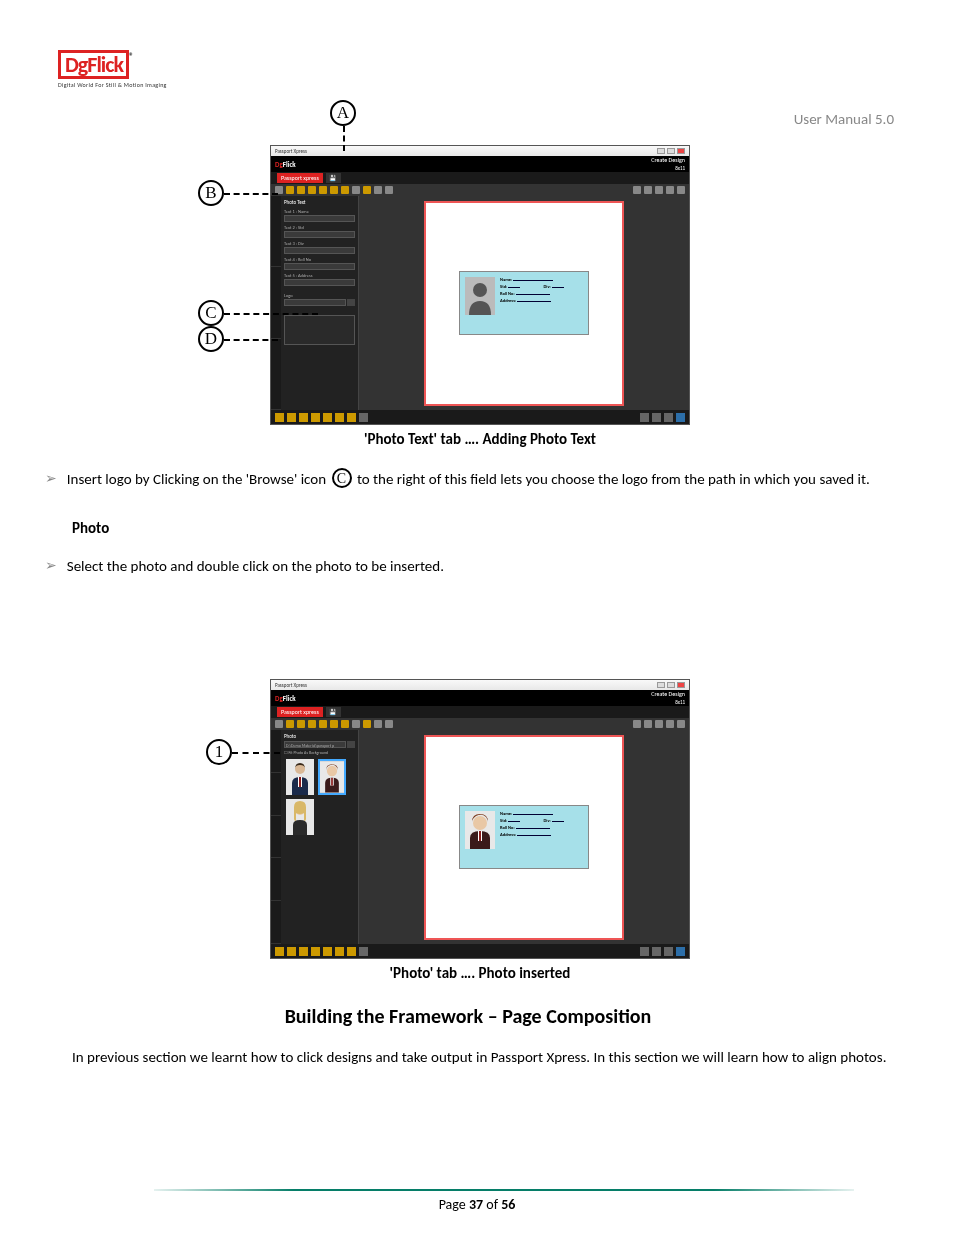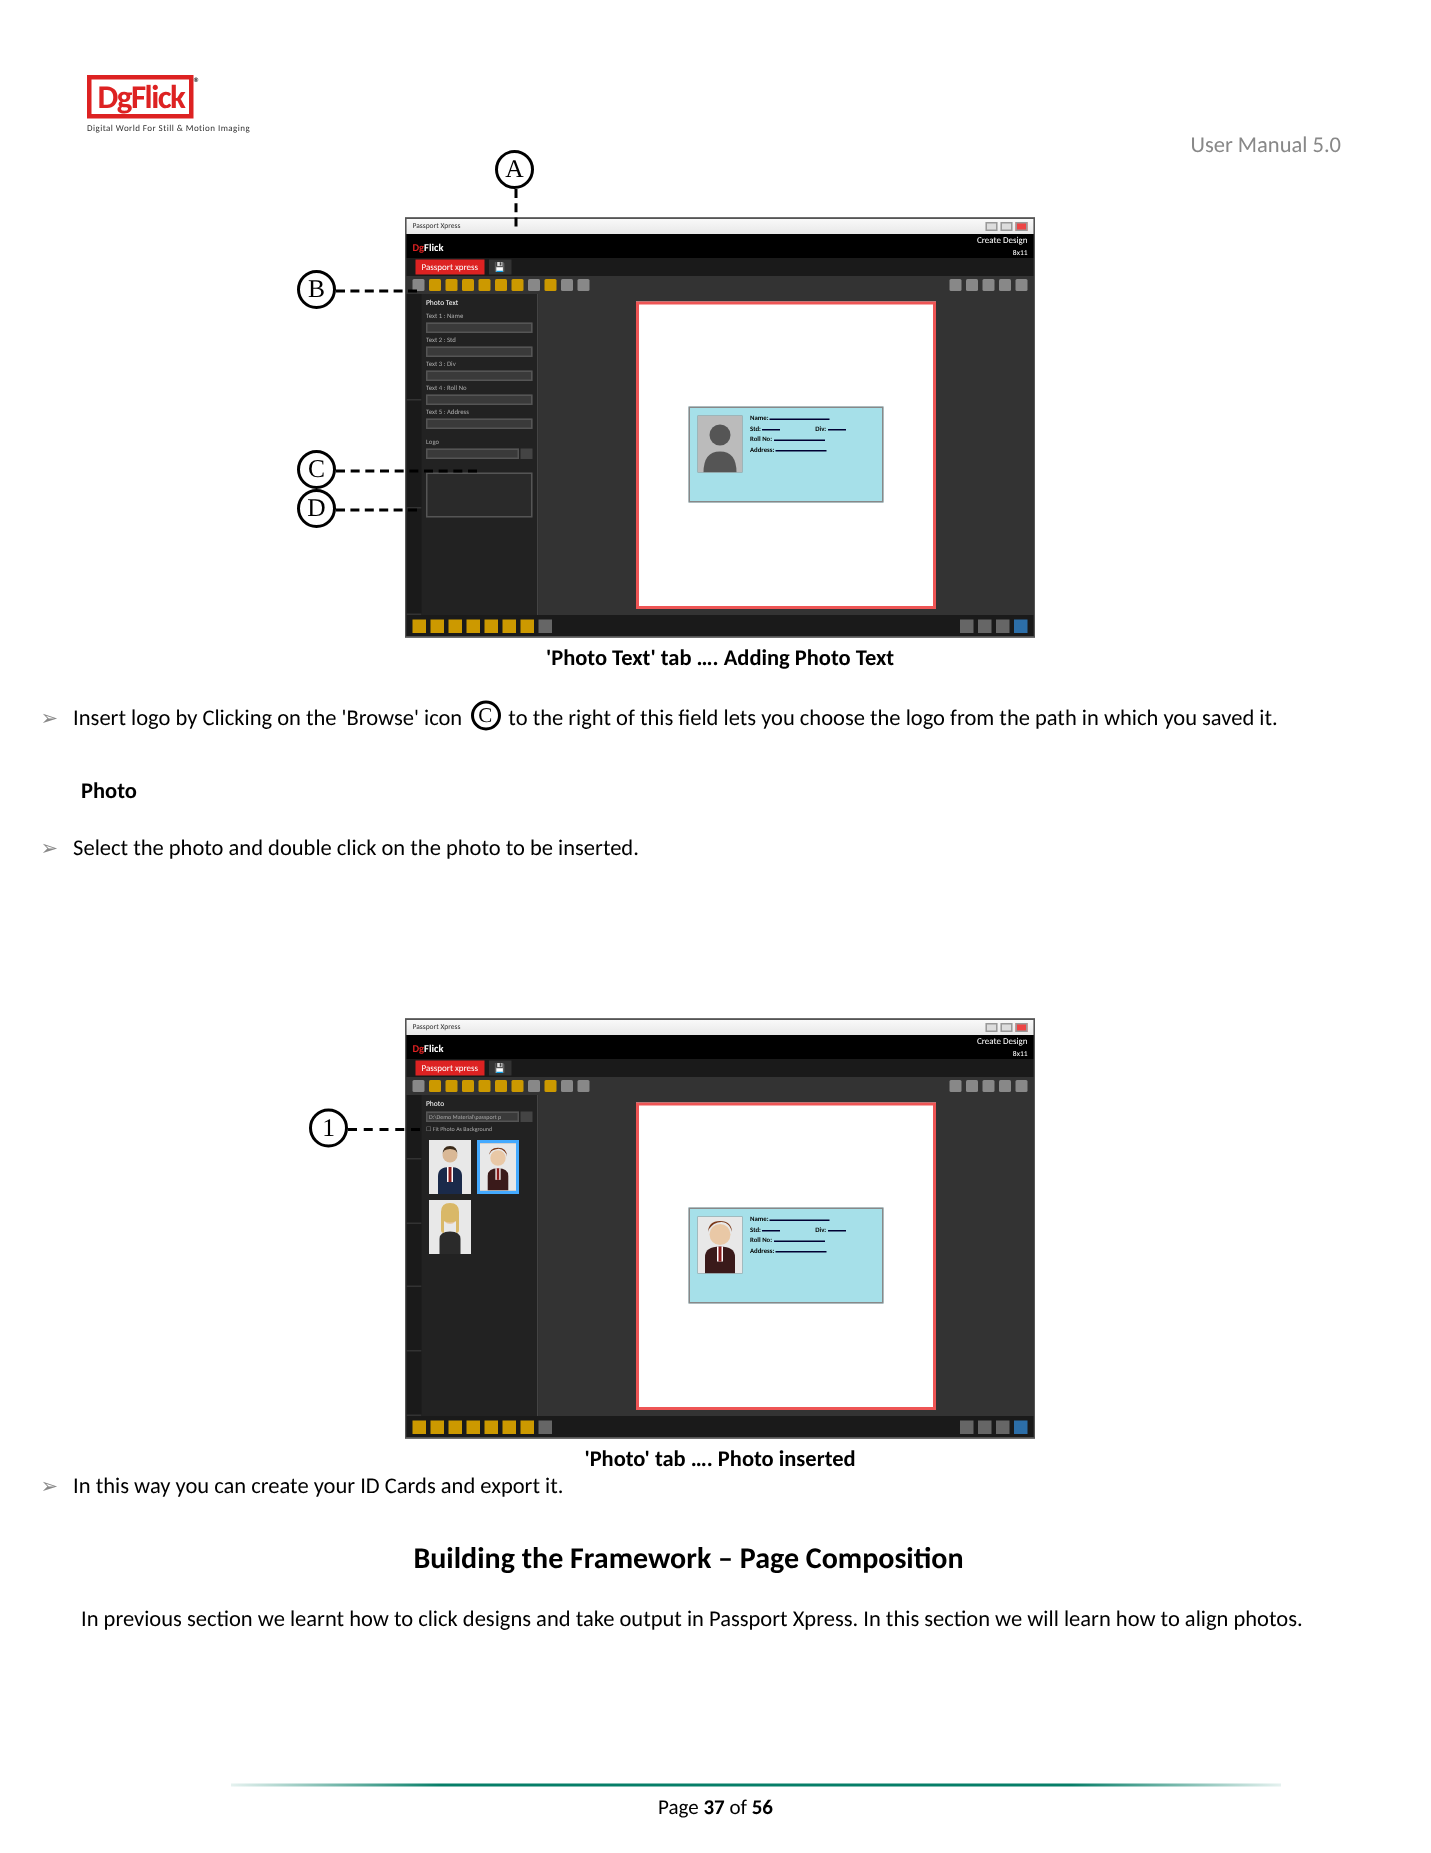--- a/index.html
+++ b/index.html
@@ -9,21 +9,21 @@
     background: #fff;
     font-family: Calibri, Arial, sans-serif;
     position: relative;
     color: #000;
     font-size: 15px;
   }
   .header { position: absolute; top: 50px; left: 58px; right: 60px; display: flex; justify-content: space-between; align-items: flex-start; }
   .logo { font-weight: bold; font-size: 22px; }
   .logo-box { border: 3px solid #d22; color: #d22; padding: 0 3px 0 4px; letter-spacing: -1px; display: inline-block; line-height: 1.05; }
   .logo-tag { font-size: 6px; color: #333; letter-spacing: 0.3px; margin-top: 2px; }
-  .manual-title { color: #888; font-size: 15px; margin-top: 38px; }
+  .manual-title { color: #888; font-size: 15px; margin-top: 60px; }
 
   .figure-wrap { position: relative; margin: 0 auto; }
   .fig1 { width: 500px; position: absolute; top: 100px; left: 190px; }
   .fig2 { width: 500px; position: absolute; top: 679px; left: 190px; }
 
   .app-window {
     width: 420px; height: 280px;
     background: #181818;
     border: 1px solid #555;
     position: relative;
@@ -81,21 +81,21 @@
     font-family: "Times New Roman", serif;
     font-size: 17px;
     font-weight: normal;
     z-index:10;
   }
   .lead { position:absolute; border-top:2px dashed #000; z-index:9; }
   .lead.v { border-top:none; border-left:2px dashed #000; }
 
   .caption { text-align:center; font-weight:bold; font-size:15px; margin-top:5px; }
 
-  .content { position:absolute; left:24px; right:60px; }
+  .content { position:absolute; left:42px; right:60px; }
   .content.block1 { top:468px; }
   .content.block2 { top:980px; }
 
   .bullet-list { list-style: none; }
   .bullet-list li { display:flex; margin-bottom:12px; line-height:1.5; }
   .bullet-list li::before {
     content: "➢";
     color: #888;
     margin-right: 10px;
     margin-left: 3px;
@@ -419,25 +419,20 @@
         <div class="ft-icon g"></div>
         <div class="ft-icon g"></div>
         <div class="ft-icon b"></div>
       </div>
     </div>
   </div>
   <div class="caption" style="margin-left:80px;">'Photo' tab …. Photo inserted</div>
 </div>
 
 <div class="content block2">
-  <ul class="bullet-list">
-    <li>
-        <span class="li-text">In this way you can create your ID Cards and export it.</span>
-      </li>
-  </ul>
   <h2 class="section">Building the Framework – Page Composition</h2>
   <p class="para">In previous section we learnt how to click designs and take output in Passport Xpress. In this section we will learn how to align photos.</p>
 </div>
 
 <div class="footer-region">
   <div class="hr-line"></div>
   <div class="page-num">
     <span>Page </span><b>37</b><span> of </span><b>56</b>
   </div>
 </div>

